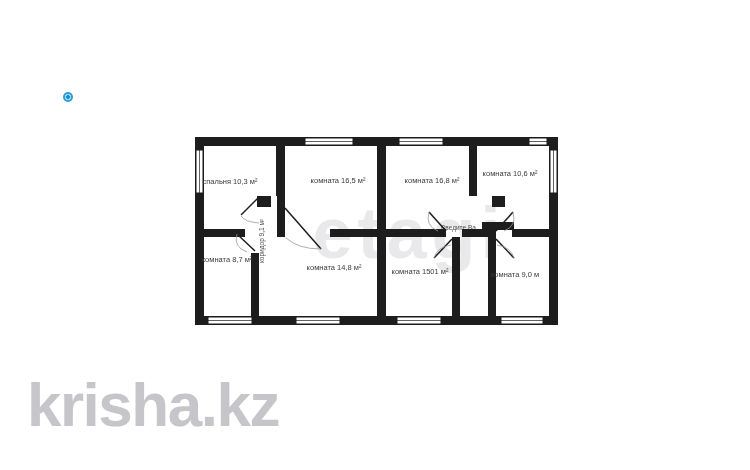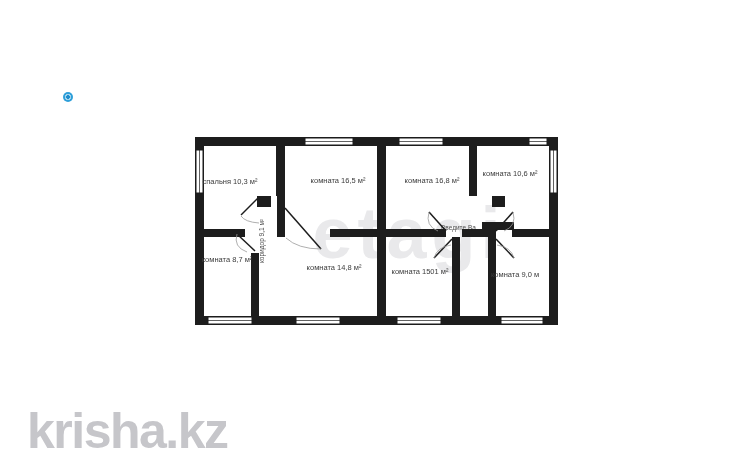--- a/index.html
+++ b/index.html
@@ -1,21 +1,21 @@
 <!DOCTYPE html>
 <html><head>
 <meta charset="utf-8">
 <style>
   html,body{margin:0;padding:0;background:#ffffff;}
   .stage{position:relative;width:750px;height:470px;background:#ffffff;overflow:hidden;
          font-family:"Liberation Sans", sans-serif;}
   .pin{position:absolute;left:63px;top:92px;width:10px;height:10px;border-radius:50%;
        background:radial-gradient(circle at 50% 50%, #1f8dcc 0 1.6px, #9fd2ec 1.6px 3.1px, #2e9fd9 3.1px 5px);}
-  .brand{position:absolute;left:27px;top:374px;font-size:50px;font-weight:bold;
-         letter-spacing:-1.5px;color:#c6c6ca;line-height:1;margin-top:32px;}
+  .brand{position:absolute;left:27px;top:374px;font-size:62px;font-weight:bold;
+         letter-spacing:-1.5px;color:#c6c6ca;line-height:1;}
   svg text{font-family:"Liberation Sans", sans-serif;}
   .room-label{fill:#3b3b3b;font-size:7.5px;}
   .small-label{fill:#4a4a4a;font-size:6.5px;}
   .etagi{fill:#e9e9eb;font-size:72px;font-weight:bold;letter-spacing:5px;}
   .wall{fill:#1d1d1d;}
   .win{fill:#ffffff;stroke:#1d1d1d;stroke-width:1;}
   .winline{stroke:#1d1d1d;stroke-width:0.7;}
   .leaf{stroke:#1d1d1d;stroke-width:1.5;fill:none;}
   .arc{stroke:#9a9a9a;stroke-width:0.8;fill:none;}
 </style>

